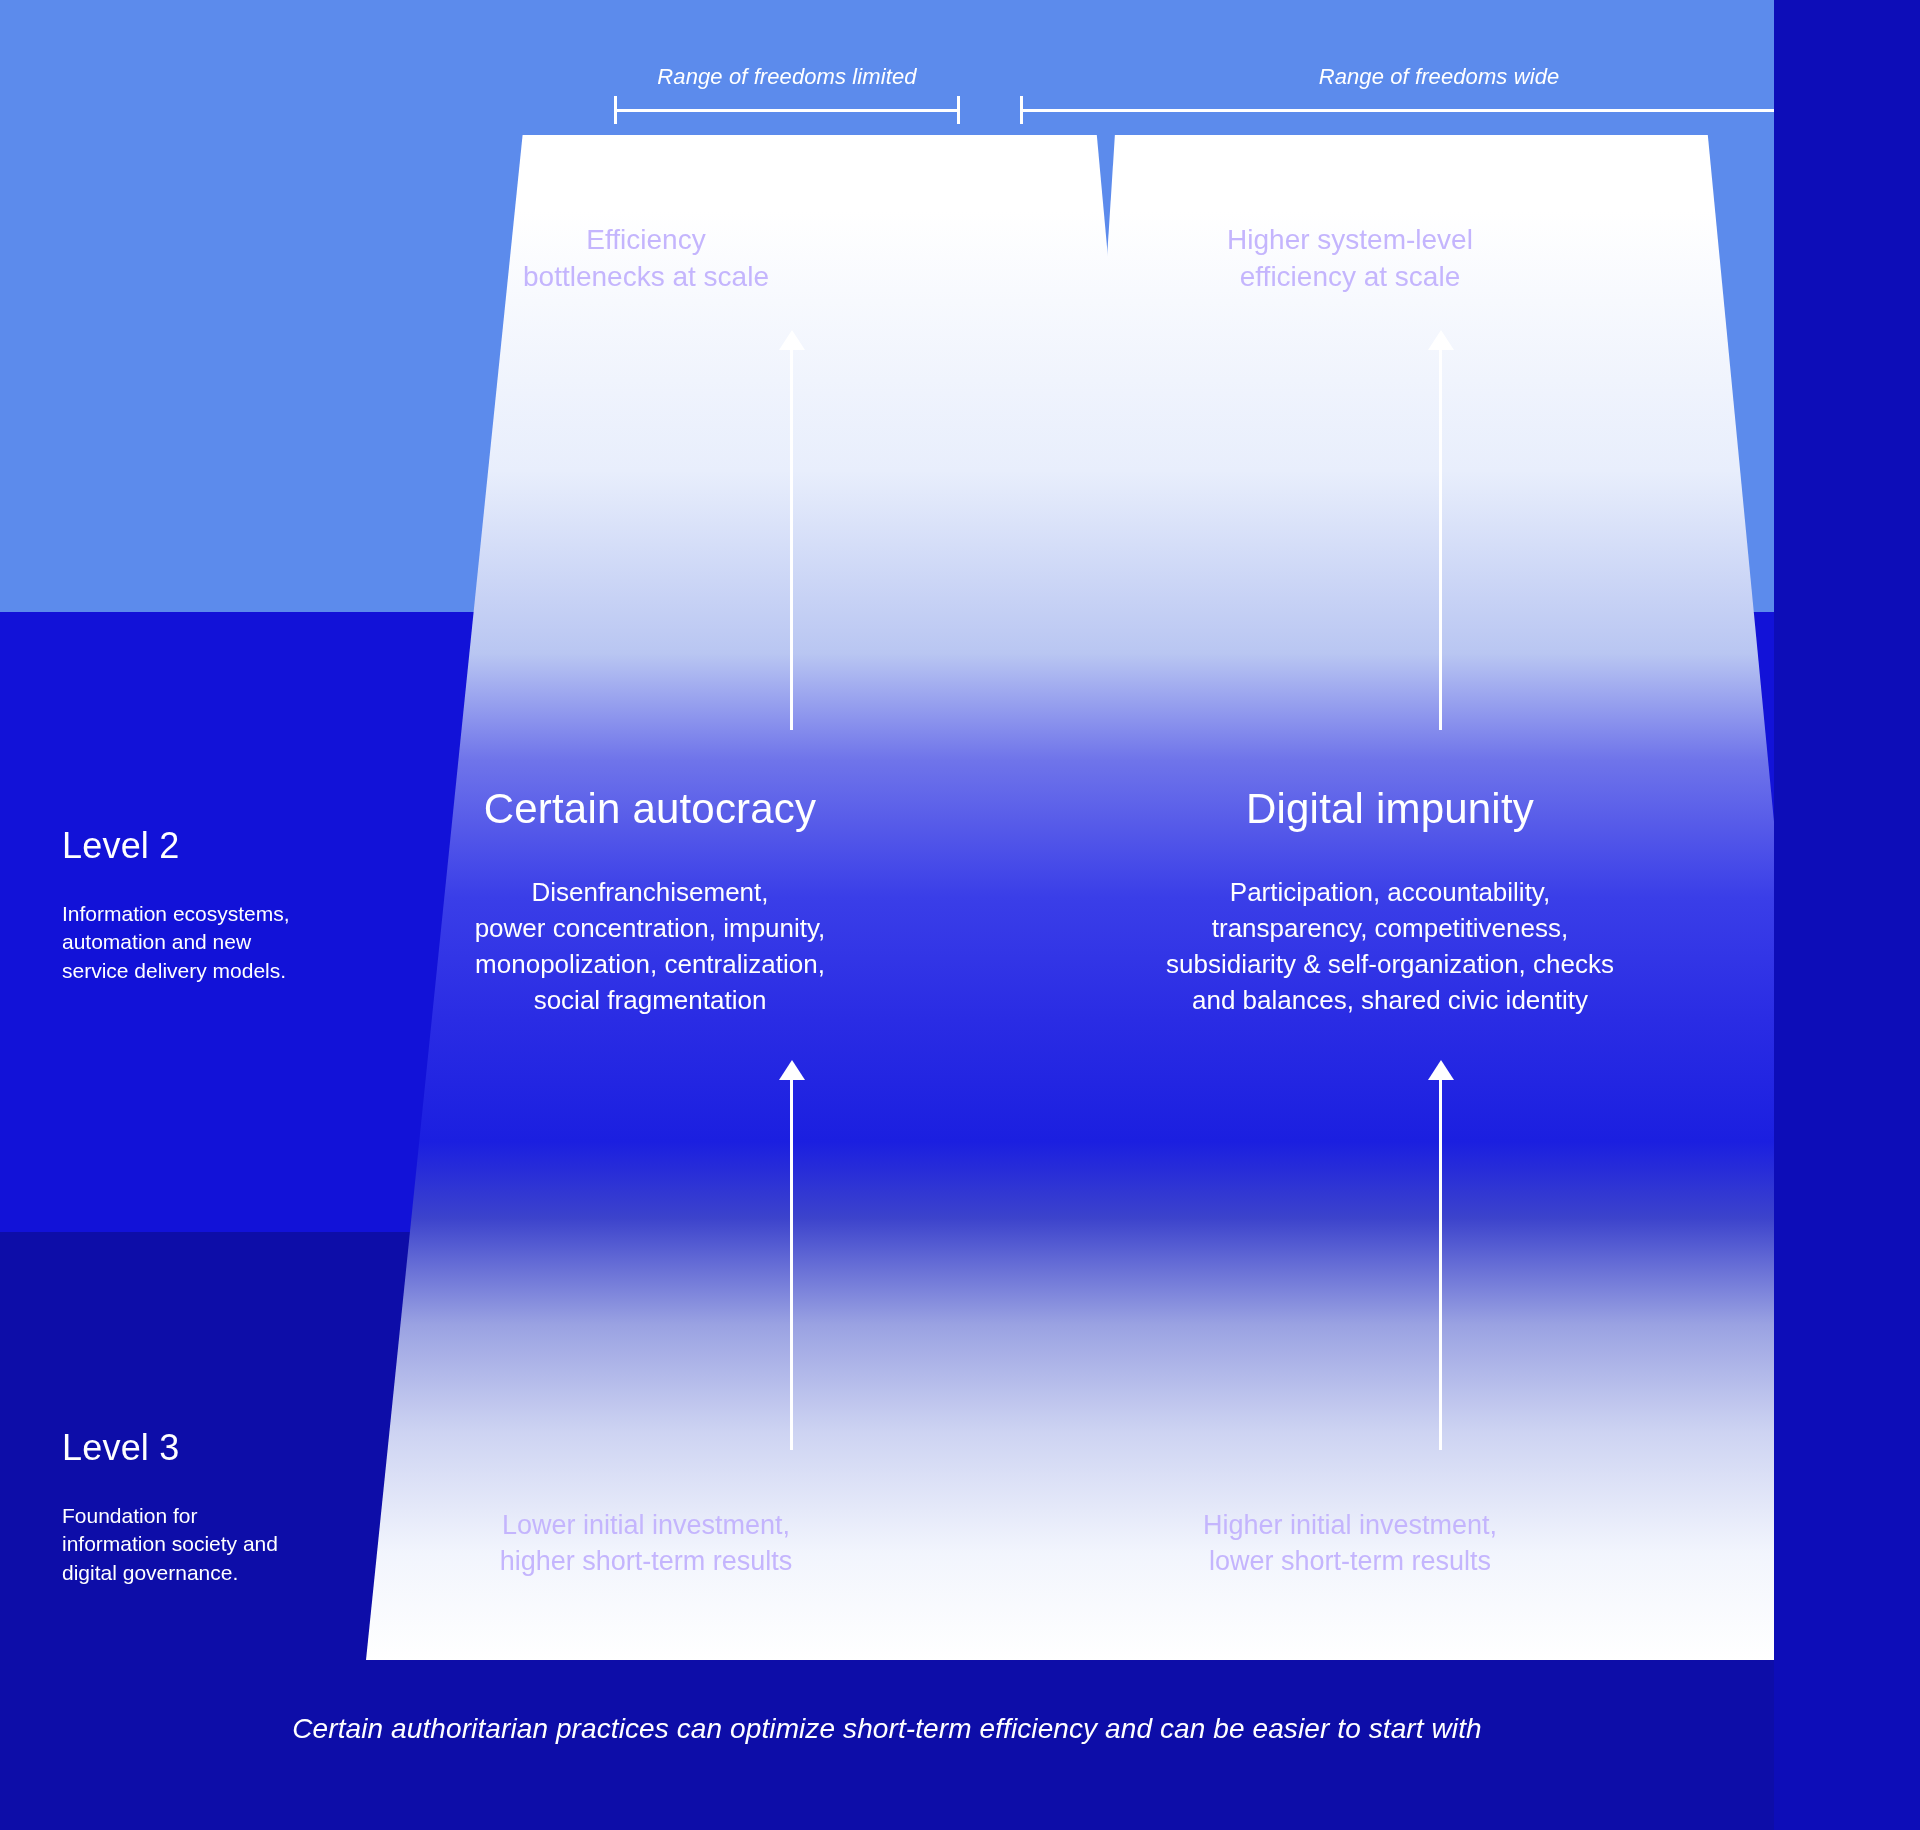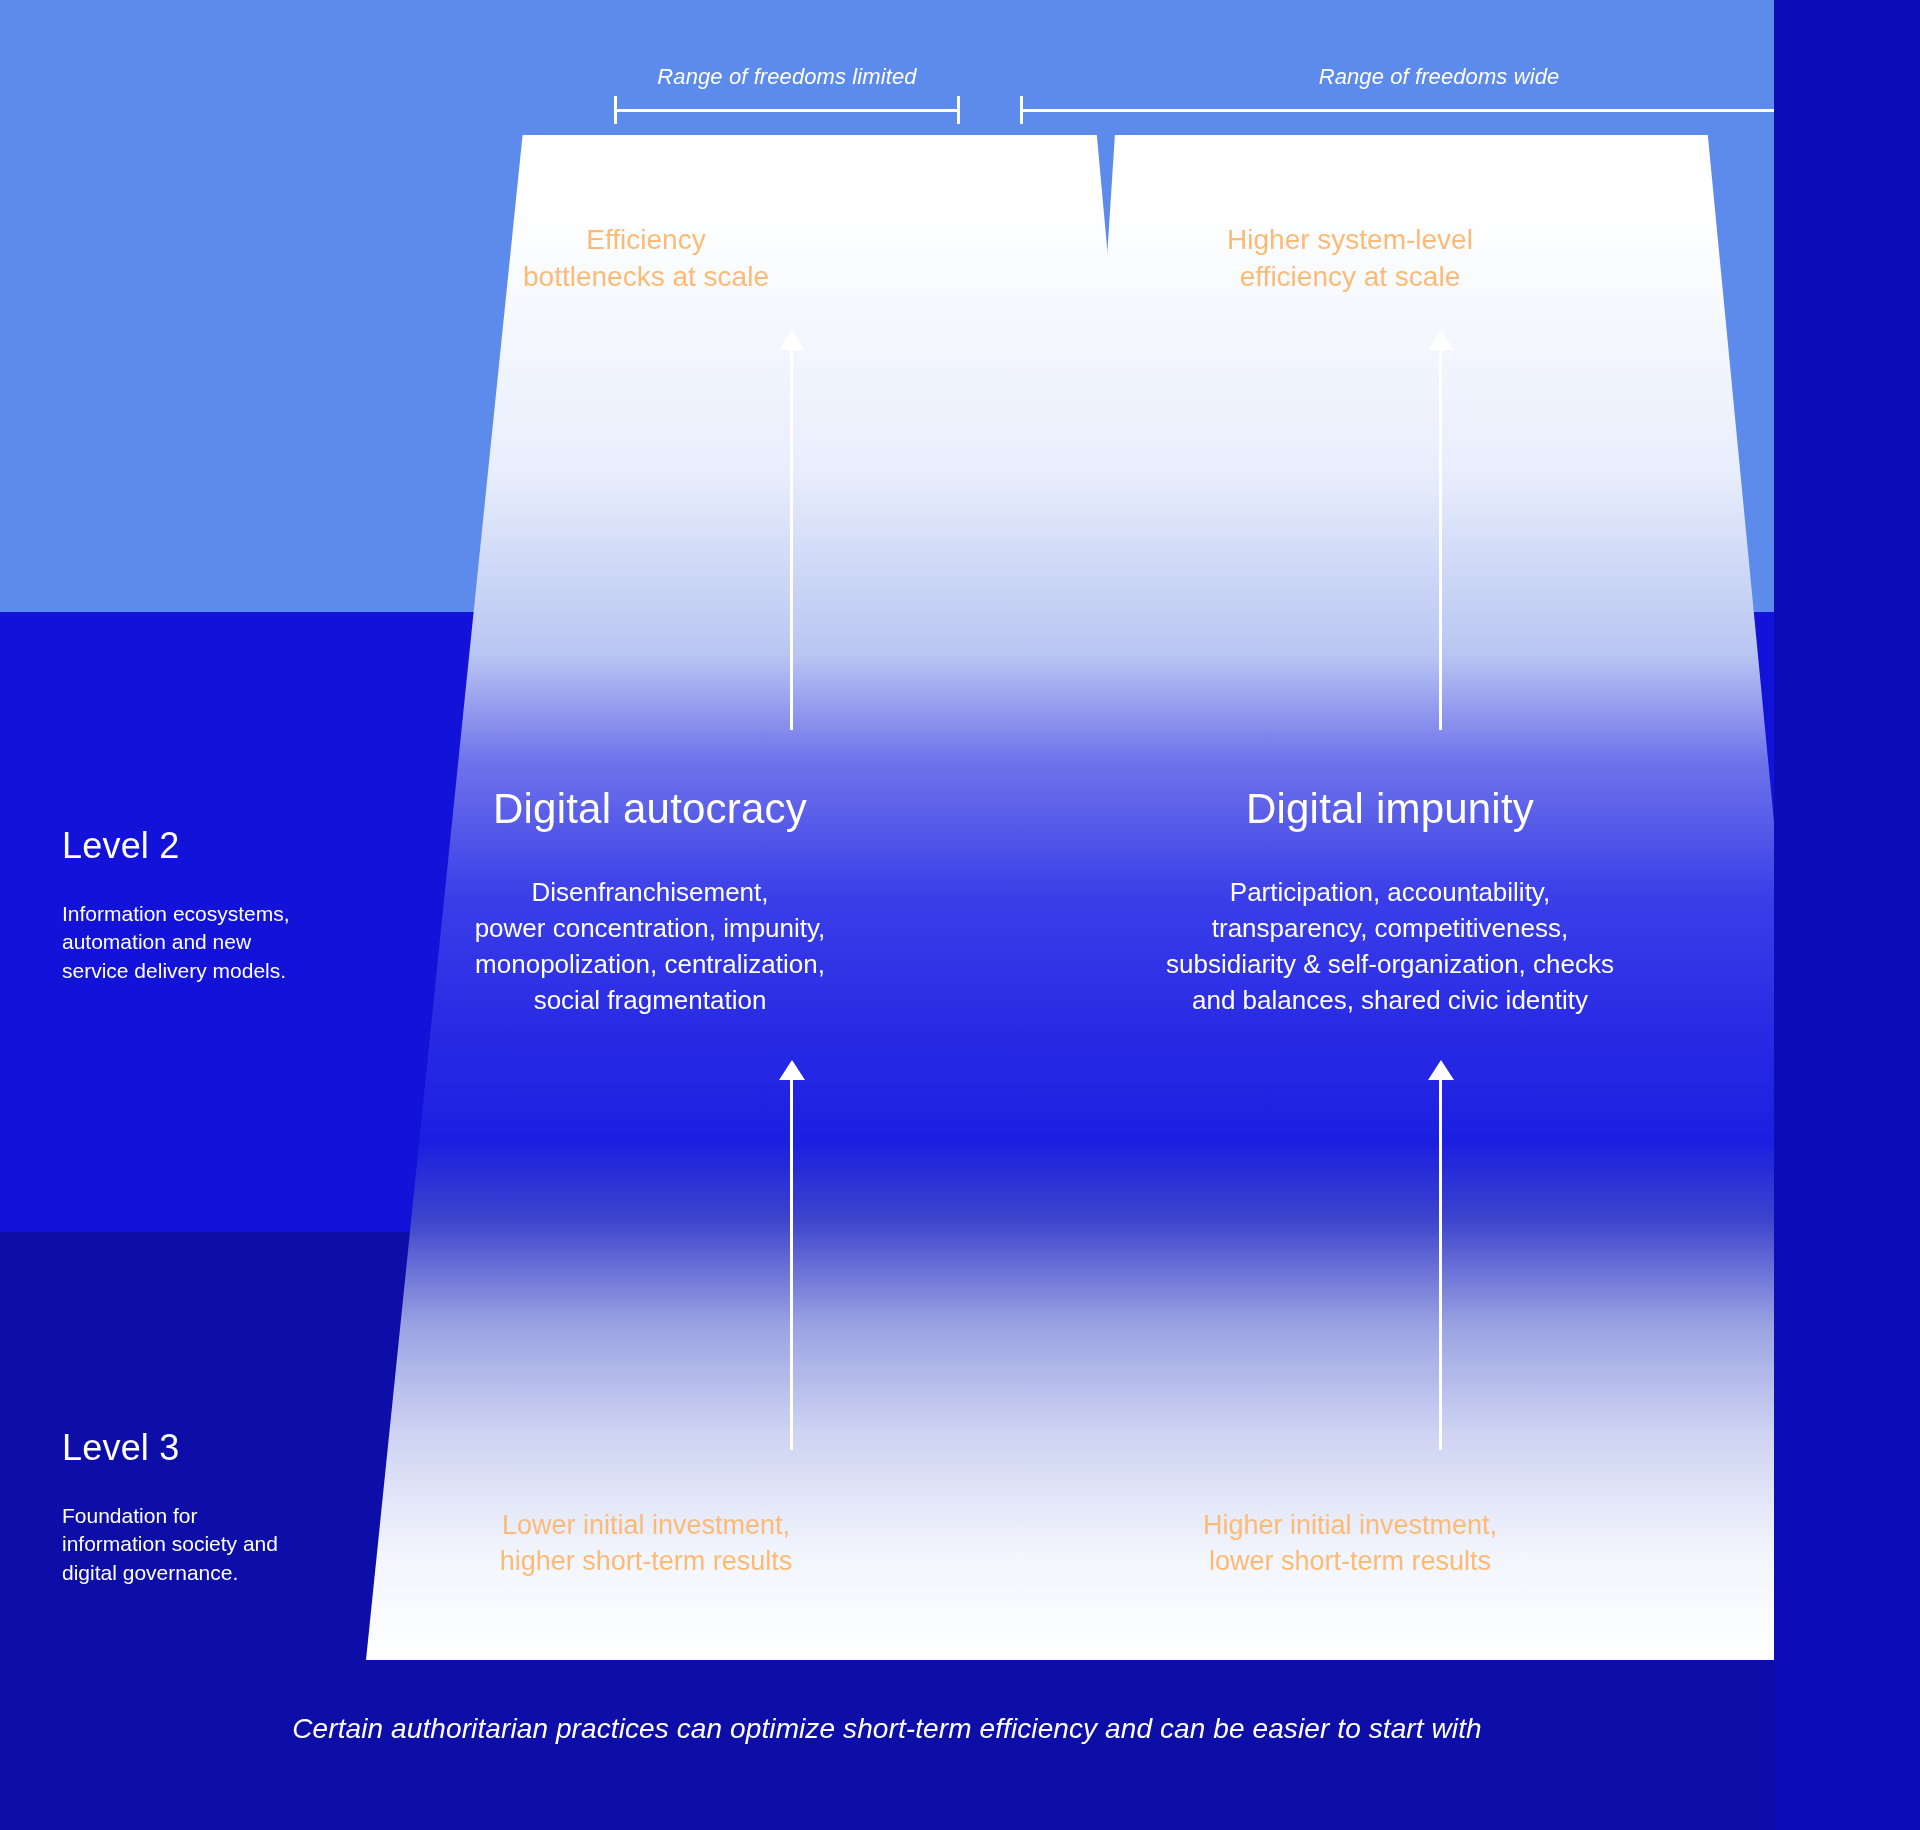--- a/index.html
+++ b/index.html
@@ -132,21 +132,21 @@
   .level-2 { top: 826px; }
   .level-3 { top: 1428px; }
 
   
   .ftext {
     position: absolute;
     text-align: center;
     line-height: 1.32;
     white-space: pre-line;
   }
-  .ftext.dark { color: #fdba74; }
+  .ftext.dark { color: #c4b5fd; }
   .ftext.light { color: #ffffff; }
 
   .top-label { font-size: 28px; font-weight: 400; }
 
   .mid-title {
     font-size: 42px;
     font-weight: 400;
     letter-spacing: 0.2px;
     margin: 0 0 22px 0;
     line-height: 1.1;
@@ -252,21 +252,21 @@
     <div class="level-title">Level 3</div>
     <div class="level-body">Foundation for
 information society and
 digital governance.</div>
   </div>
 
   <div class="ftext dark top-label t-left-top">Efficiency
 bottlenecks at scale</div>
 
   <div class="ftext light m-left">
-    <div class="mid-title">Digital autocracy</div>
+    <div class="mid-title">Certain autocracy</div>
     <div class="mid-body">Disenfranchisement,
 power concentration, impunity,
 monopolization, centralization,
 social fragmentation</div>
   </div>
 
   <div class="ftext dark top-label t-right-top">Higher system-level
 efficiency at scale</div>
 
   <div class="ftext dark bottom-label b-left">Lower initial investment,

